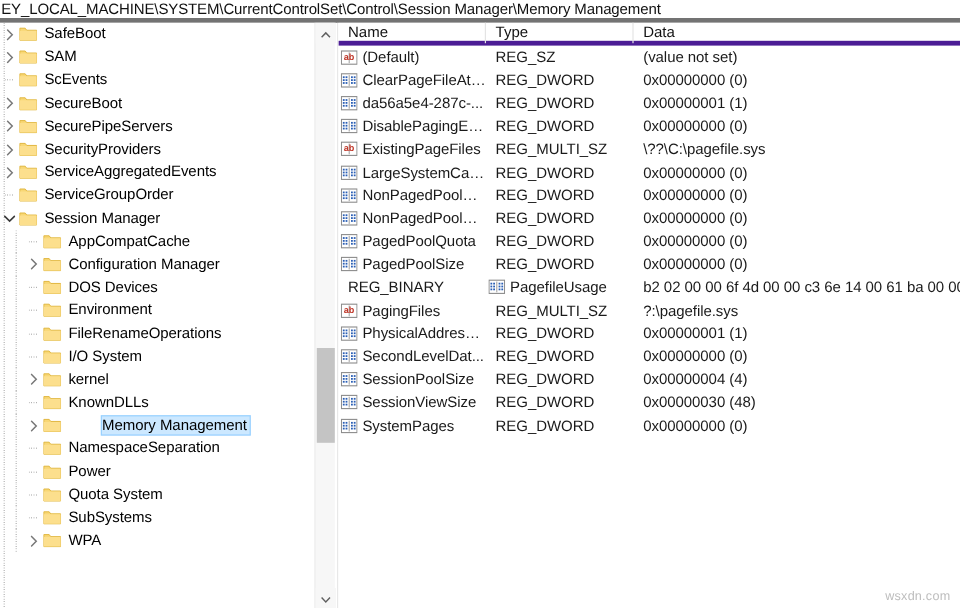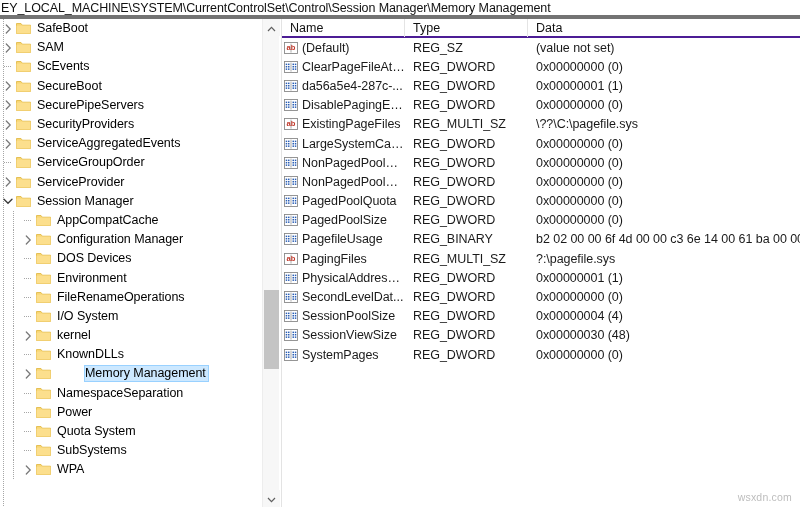--- a/index.html
+++ b/index.html
@@ -118,21 +118,21 @@
   #listpane {
     position: absolute; left: 282px; top: 19px;
     width: 518px; height: 488px;
     background: #ffffff;
     overflow: hidden;
   }
   #list-header {
     position: relative;
     height: 19px;
     background: #ffffff;
-    border-bottom: 2px solid #4c1d95;
+    border-bottom: 4px solid #4c1d95;
     display: flex;
     align-items: center;
   }
   #list-header .hcell {
     height: 19px;
     display: flex; align-items: center;
     font-size: 12.5px;
     color: #111;
     padding-left: 8px;
     border-right: 1px solid #e4e4e4;
@@ -292,34 +292,20 @@
         <div class="folder">
           <svg width="15" height="13" viewBox="0 0 15 13">
             <path d="M0.5 1.5 L5 1.5 L6.3 3.2 L14.5 3.2 L14.5 11.5 L0.5 11.5 Z" fill="#f8d775" stroke="#e0b53c" stroke-width="0.8"></path>
             <path d="M0.5 3.6 L14.5 3.6 L14.5 11.5 L0.5 11.5 Z" fill="#fcdf8d" stroke="none"></path>
           </svg>
         </div>
         <div class="tree-label">ServiceGroupOrder</div>
       </div>
       <div class="tree-row">
         <div class="twisty">
-          <svg width="7" height="10" viewBox="0 0 7 10">
-            <path d="M1.3 1 L5.2 5 L1.3 9" fill="none" stroke="#787878" stroke-width="1.25" stroke-linecap="round"></path>
-          </svg>
-        </div>
-        <div class="folder">
-          <svg width="15" height="13" viewBox="0 0 15 13">
-            <path d="M0.5 1.5 L5 1.5 L6.3 3.2 L14.5 3.2 L14.5 11.5 L0.5 11.5 Z" fill="#f8d775" stroke="#e0b53c" stroke-width="0.8"></path>
-            <path d="M0.5 3.6 L14.5 3.6 L14.5 11.5 L0.5 11.5 Z" fill="#fcdf8d" stroke="none"></path>
-          </svg>
-        </div>
-        <div class="tree-label">ServiceProvider</div>
-      </div>
-      <div class="tree-row">
-        <div class="twisty">
           <svg width="10" height="7" viewBox="0 0 10 7">
             <path d="M1 1.3 L5 5.2 L9 1.3" fill="none" stroke="#3a3a3a" stroke-width="1.35" stroke-linecap="round"></path>
           </svg>
         </div>
         <div class="folder">
           <svg width="15" height="13" viewBox="0 0 15 13">
             <path d="M0.5 1.5 L5 1.5 L6.3 3.2 L14.5 3.2 L14.5 11.5 L0.5 11.5 Z" fill="#f8d775" stroke="#e0b53c" stroke-width="0.8"></path>
             <path d="M0.5 3.6 L14.5 3.6 L14.5 11.5 L0.5 11.5 Z" fill="#fcdf8d" stroke="none"></path>
           </svg>
         </div>
@@ -796,20 +782,21 @@
                   <rect x="10.8" y="8.4" width="1.5" height="1.5"></rect>
                 </g>
               </svg>
             </span>
             <span class="nm-text">PagedPoolSize</span>
           </div>
           <div class="lcell type">REG_DWORD</div>
           <div class="lcell data">0x00000000 (0)</div>
         </div>
         <div class="lrow">
+          <div class="lcell type">REG_BINARY</div>
           <div class="lcell name">
             <span class="vicon">
               <svg width="14" height="14" viewBox="0 0 14 14">
                 <rect x="0.5" y="1.5" width="13" height="11" fill="#ffffff" stroke="#8a8a8a" stroke-width="0.9"></rect>
                 <path d="M7 2.6 L7 11.6" stroke="#8a8a8a" stroke-width="0.7"></path>
                 <g fill="#2b5fb5">
                   <rect x="1.7" y="3.6" width="1.5" height="1.5"></rect>
                   <rect x="4.0" y="3.6" width="1.5" height="1.5"></rect>
                   <rect x="8.5" y="3.6" width="1.5" height="1.5"></rect>
                   <rect x="10.8" y="3.6" width="1.5" height="1.5"></rect>
@@ -819,21 +806,20 @@
                   <rect x="10.8" y="6.0" width="1.5" height="1.5"></rect>
                   <rect x="1.7" y="8.4" width="1.5" height="1.5"></rect>
                   <rect x="4.0" y="8.4" width="1.5" height="1.5"></rect>
                   <rect x="8.5" y="8.4" width="1.5" height="1.5"></rect>
                   <rect x="10.8" y="8.4" width="1.5" height="1.5"></rect>
                 </g>
               </svg>
             </span>
             <span class="nm-text">PagefileUsage</span>
           </div>
-          <div class="lcell type">REG_BINARY</div>
           <div class="lcell data">b2 02 00 00 6f 4d 00 00 c3 6e 14 00 61 ba 00 00 93</div>
         </div>
         <div class="lrow">
           <div class="lcell name">
             <span class="vicon">
               <svg width="14" height="14" viewBox="0 0 14 14">
                 <rect x="0.5" y="1.5" width="13" height="11" fill="#ffffff" stroke="#8a8a8a" stroke-width="0.9"></rect>
                 <path d="M7 2.6 L7 11.6" stroke="#8a8a8a" stroke-width="0.7"></path>
                 <text x="6.9" y="9" font-family="Liberation Sans, sans-serif" font-size="7.6" font-weight="bold" fill="#c0392b" text-anchor="middle">ab</text>
               </svg>

